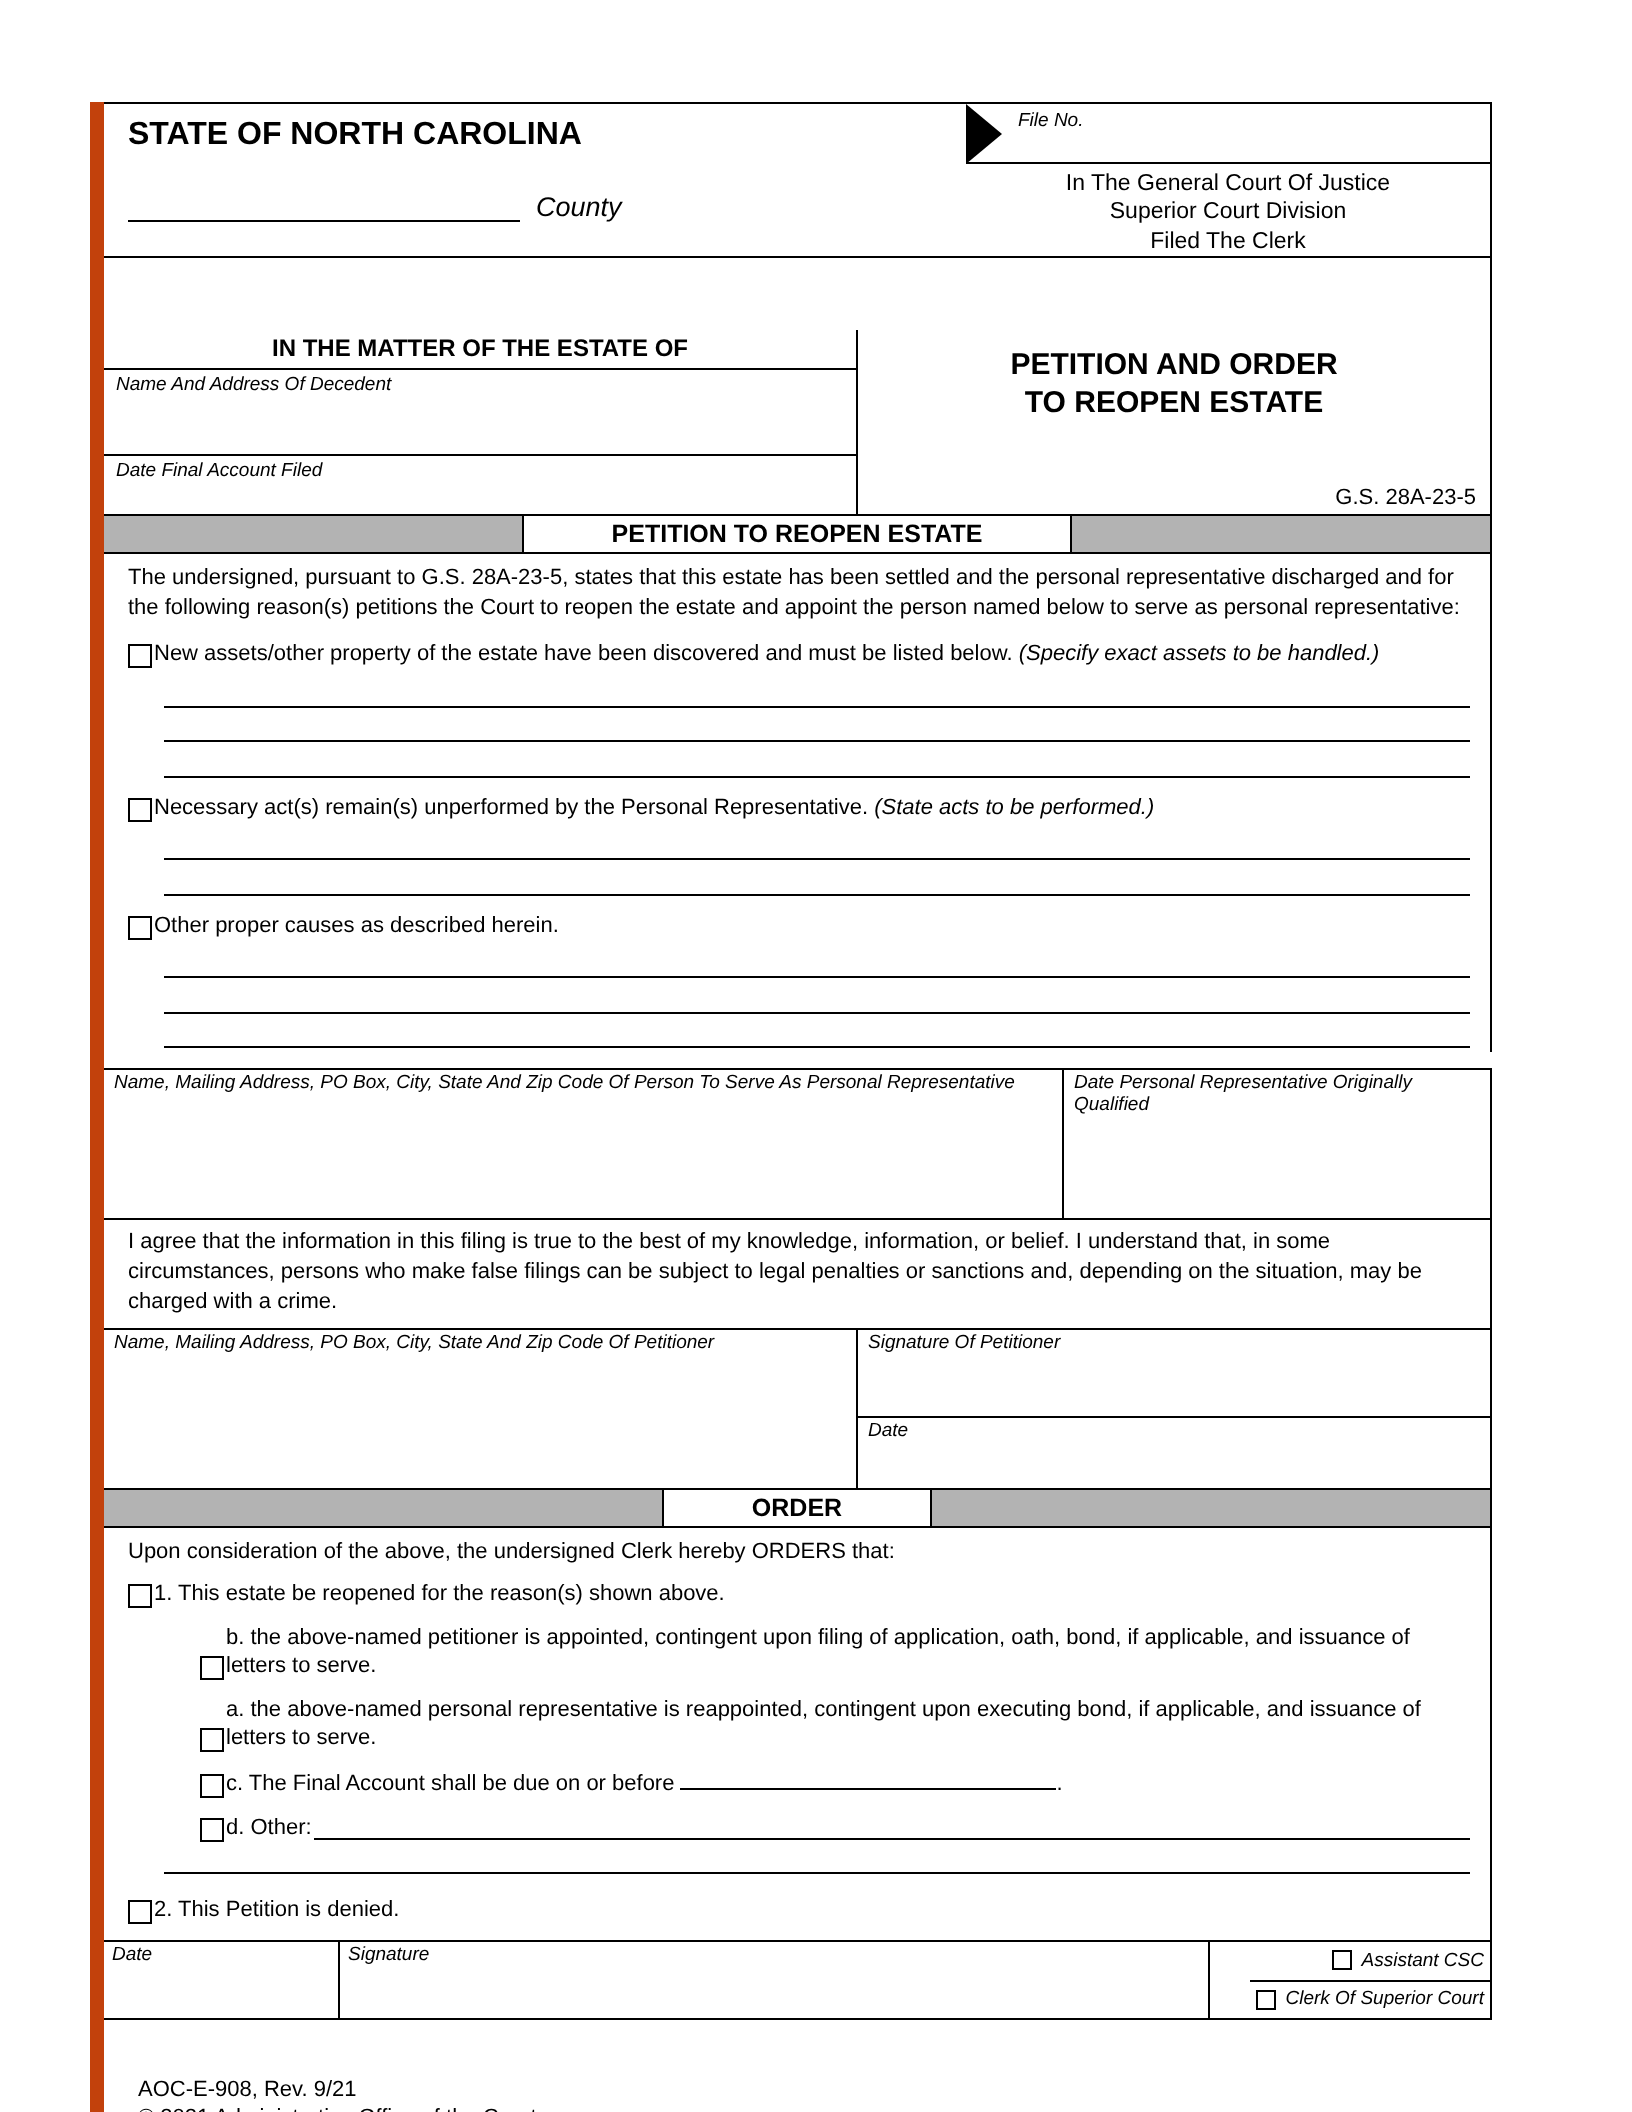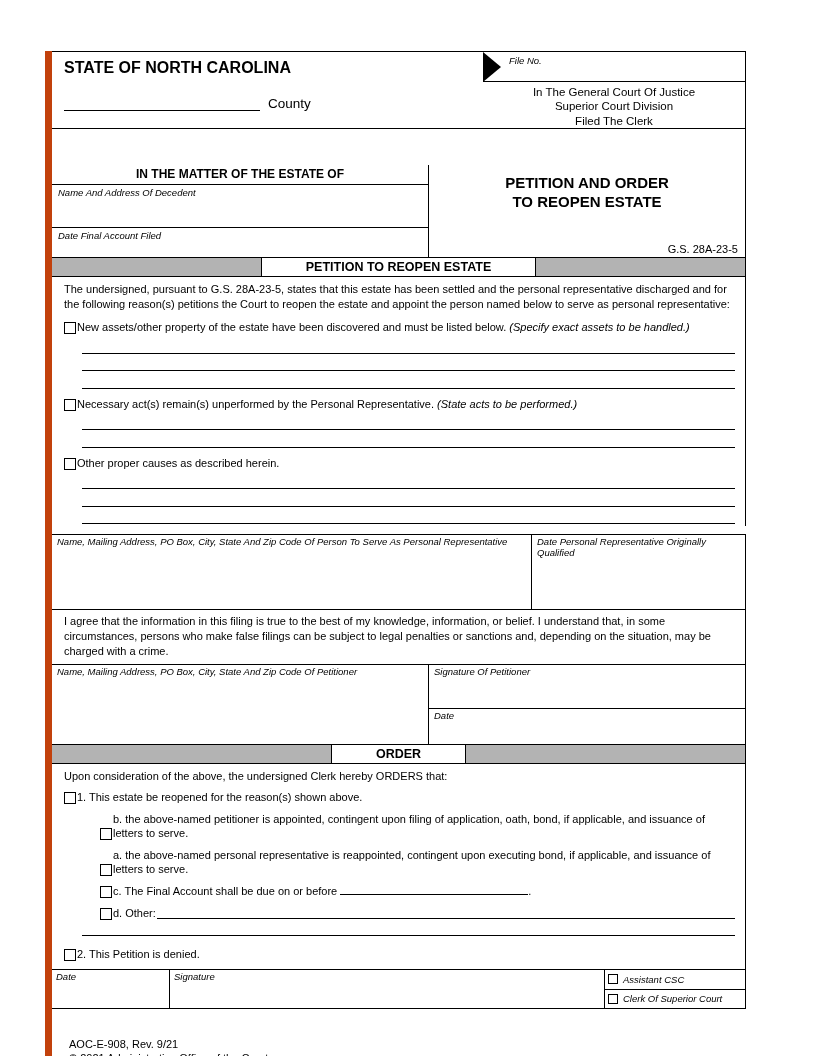--- a/index.html
+++ b/index.html
@@ -7,21 +7,21 @@
   body { width:816px; height:1056px; font-family:"Liberation Sans",sans-serif; color:#000; font-size:11px; position:relative; }
   .form { position:absolute; left:45px; top:51px; width:701px; border-left:7px solid #c2410c; }
   .sec { border-right:1px solid #000; }
   .small-label { font-size:9.5px; font-style:italic; line-height:11px; }
   .cb { display:inline-block; width:12px; height:12px; border:1px solid #000; background:#fff; flex:none; margin-top:1px; }
 
   
   .hdr { display:flex; height:78px; border-top:1px solid #000; border-bottom:1px solid #000; }
   .hdr-left { flex:1; padding:7px 0 0 12px; }
   .state-title { font-size:16px; font-weight:bold; }
-  .county-row { margin-top:19px; font-size:13.5px; display:flex; align-items:flex-end; gap:8px; }
+  .county-row { margin-top:19px; font-size:13.5px; display:flex; align-items:flex-end; gap:8px;font-style:italic; }
   .county-blank { display:inline-block; width:196px; height:15px; border-bottom:1.5px solid #000; }
   .hdr-right { width:262px; display:flex; flex-direction:column; }
   .fileno { position:relative; height:31px; border-bottom:1px solid #000; padding:2px 0 0 26px; }
   .fileno-arrow { position:absolute; left:0; top:0; width:0; height:0;
                   border-top:15px solid transparent; border-bottom:15px solid transparent; border-left:18px solid #000; }
   .court-lines { flex:1; text-align:center; padding-top:3px; font-size:11.5px; line-height:14.5px; }
 
   
   .estate { display:flex; height:128px; }
   .estate-left { width:377px; border-right:1px solid #000; display:flex; flex-direction:column;margin-top:36px; }
@@ -61,21 +61,21 @@
   .ord-sub { margin-left:36px; }
   .blank-c { display:inline-block; width:188px; height:11px; border-bottom:1px solid #000; }
   .blank-d { flex:1; border-bottom:1px solid #000; height:11px; align-self:flex-end; margin-bottom:1px; }
   .cont-line { margin-left:18px; height:16px; border-bottom:1px solid #000; }
   .item2 { margin-top:11px; }
 
   
   .sig-row { display:flex; height:40px; border-top:1px solid #000; border-bottom:1px solid #000; }
   .sig-date { width:118px; border-right:1px solid #000; padding:1px 4px; }
   .sig-sign { flex:1; border-right:1px solid #000; padding:1px 4px; }
-  .sig-clerk { width:140px; display:flex; flex-direction:column; }
+  .sig-clerk { width:140px; display:flex; flex-direction:column;align-items:flex-end; }
   .clerk-row { flex:1; display:flex; align-items:center; gap:5px; padding:0 3px; }
   .clerk-row + .clerk-row { border-top:1px solid #000; }
   .cb-sm { width:10px; height:10px; margin-top:0; }
 
   .footer { padding:28px 0 6px 17px; font-size:11px; line-height:14px; }
 </style>
 </head>
 <body>
 
 <div class="form">

